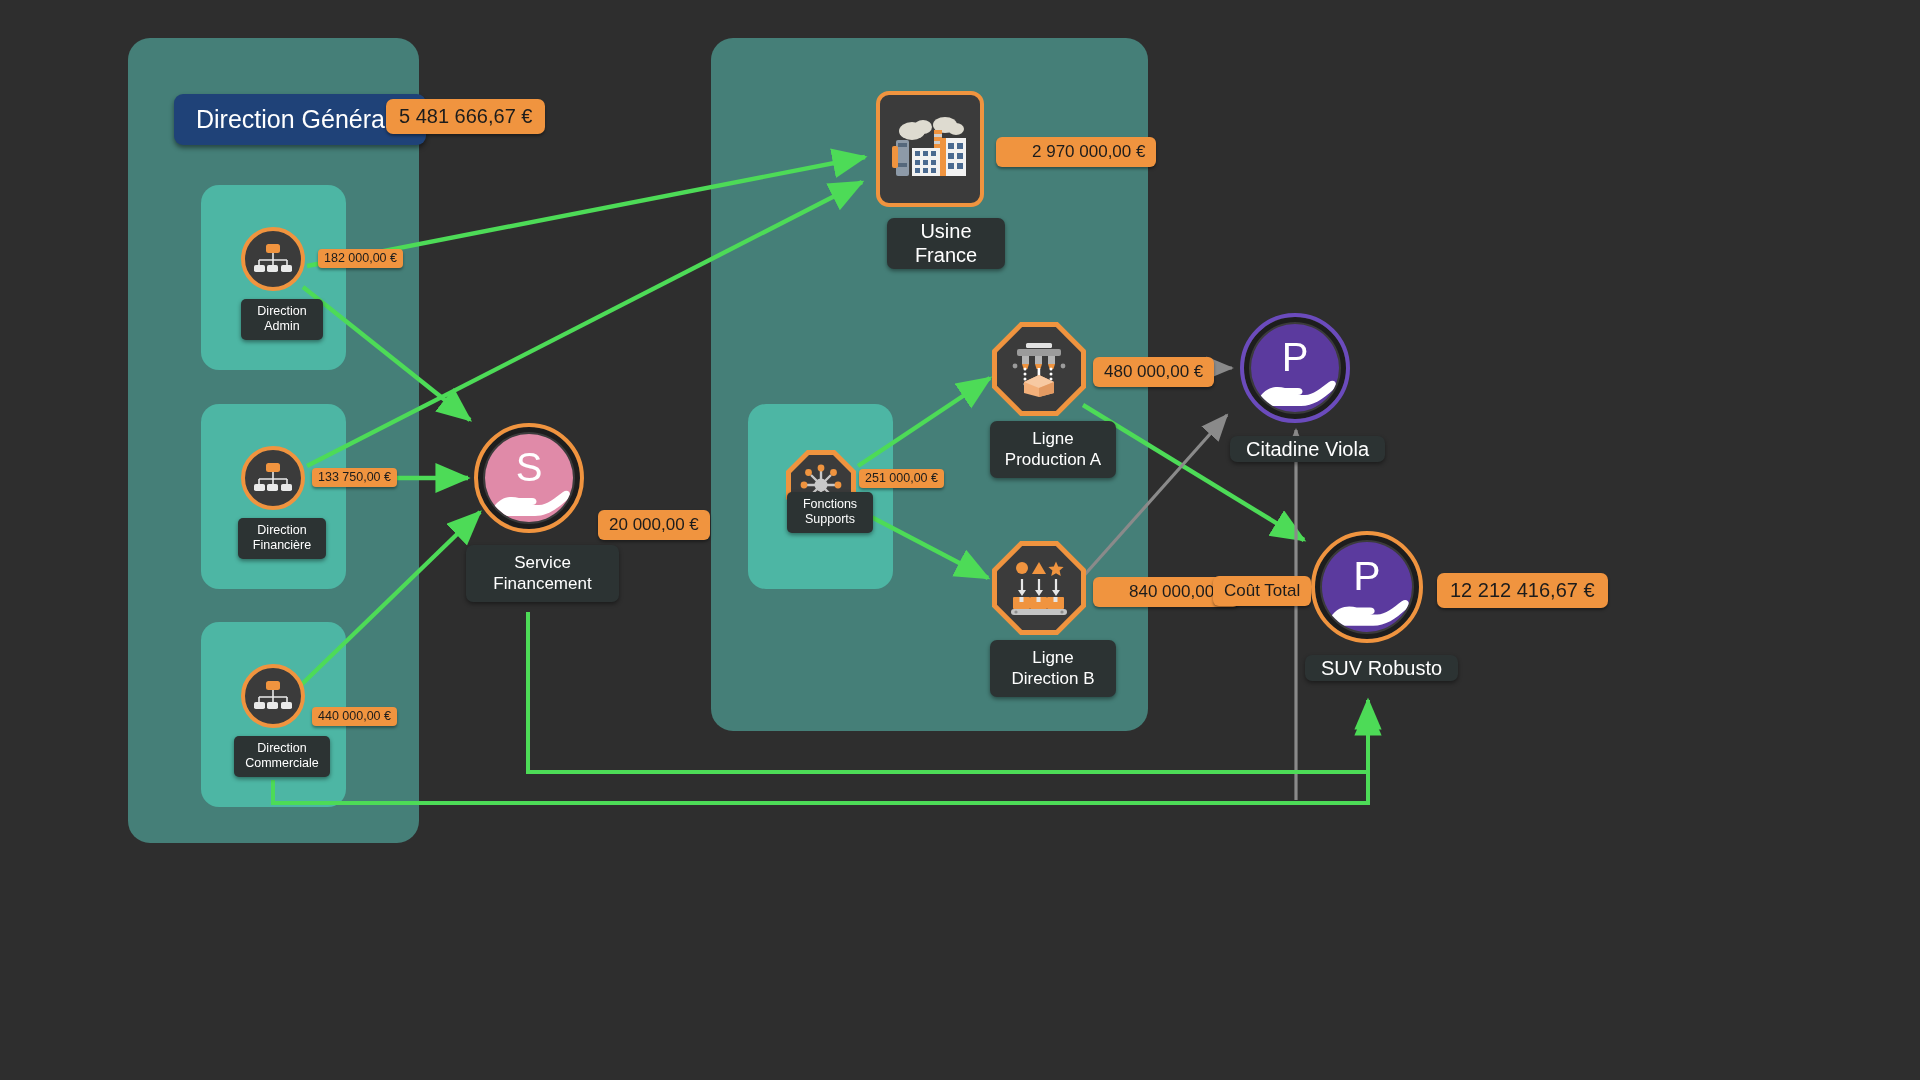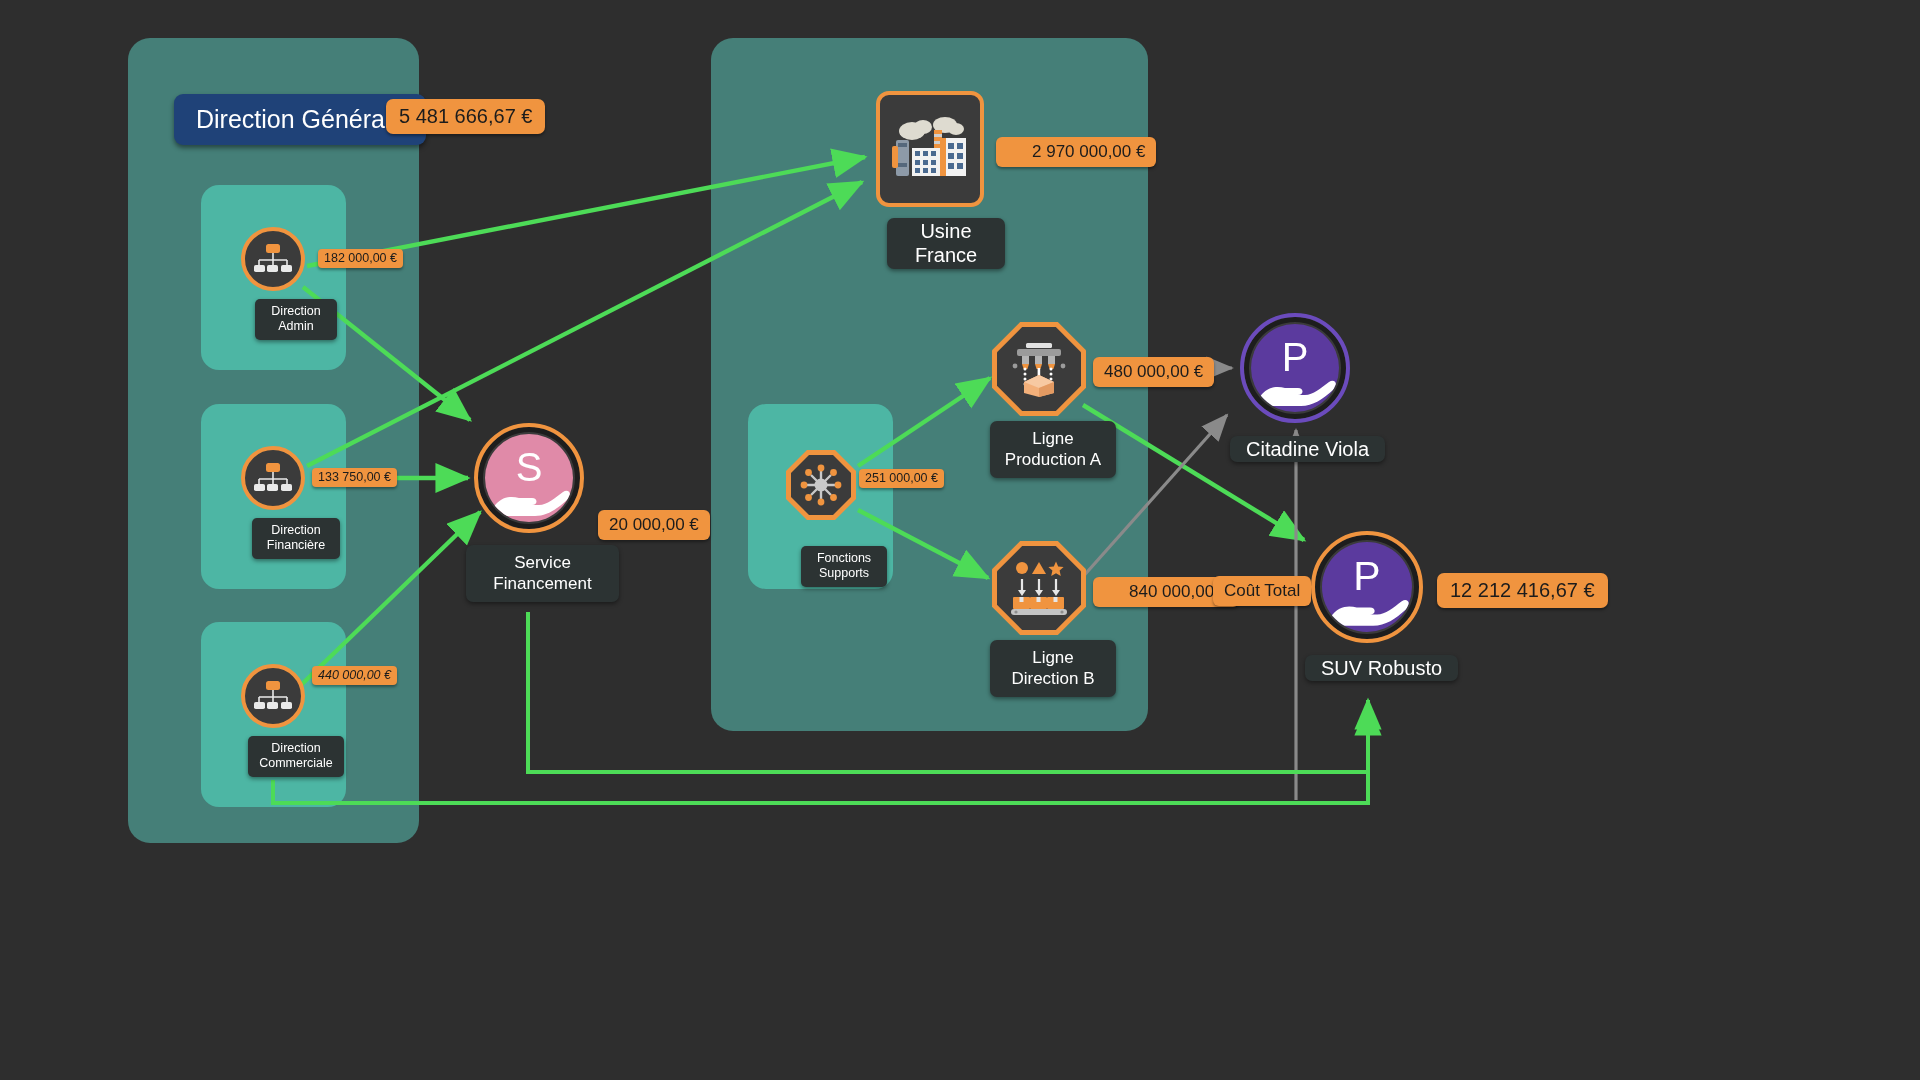--- a/index.html
+++ b/index.html
@@ -17,21 +17,21 @@
   .badge.b-lg{font-size:20px;padding:7px 13px;border-radius:7px;}
   .badge.b-md{font-size:17px;padding:6px 11px;}
   .badge.b-sm{font-size:12.5px;padding:3px 6px;border-radius:4px;}
 
   
   .chip{position:absolute;background:#2c3333;color:#fff;border-radius:7px;
         text-align:center;line-height:1.22;padding:7px 12px;
         box-shadow:0 2px 4px rgba(0,0,0,.42);white-space:nowrap;}
   .chip.c-lg{font-size:20px;padding:1px 16px;}
   .chip.c-md{font-size:17px;padding:8px 14px;}
-  .chip.c-sm{font-size:12.5px;padding:5px 9px;border-radius:5px;margin-left:14px;}
+  .chip.c-sm{font-size:12.5px;padding:5px 9px;border-radius:5px;}
 
   
   .title-btn{position:absolute;background:#1f4278;color:#fff;border-radius:9px;
              font-size:25px;padding:11px 22px;white-space:nowrap;
              box-shadow:0 3px 5px rgba(0,0,0,.45);}
 
   
   .circ{position:absolute;border-radius:50%;background:#3b3b3b;
         border:4px solid #f0943f;box-sizing:border-box;
         display:flex;align-items:center;justify-content:center;overflow:hidden;}
@@ -142,21 +142,21 @@
 
   <div class="circ" style="left:241px;top:664px;width:64px;height:64px;">
     <svg class="ic" width="38" height="32" viewBox="0 0 38 32">
       <rect x="12" y="1" width="14" height="9" rx="2.5" fill="#f0943f"></rect>
       <path d="M19,10 L19,17 M5,17 L33,17 M5,17 L5,22 M19,17 L19,22 M33,17 L33,22" stroke="#e9e9e9" stroke-width="1.6" fill="none"></path>
       <rect x="0" y="22" width="11" height="7" rx="1.8" fill="#e9e9e9"></rect>
       <rect x="13" y="22" width="11" height="7" rx="1.8" fill="#e9e9e9"></rect>
       <rect x="27" y="22" width="11" height="7" rx="1.8" fill="#e9e9e9"></rect>
     </svg>
   </div>
-  <div class="badge b-sm" style="left:312px;top:666px;font-style:italic;">440 000,00 €</div>
+  <div class="badge b-sm" style="left:312px;top:707px;">440 000,00 €</div>
   <div class="chip c-sm" style="left:234px;top:736px;width:78px;">
     <div>Direction</div>
     <div>Commerciale</div>
   </div>
 
   <div class="circ ring2" style="left:474px;top:423px;width:110px;height:110px;">
     <div class="disc" style="width:88px;height:88px;background:#e08aa8;">
       <svg class="ic" width="88" height="88" viewBox="0 0 88 88">
         <text x="44" y="47" text-anchor="middle" fill="#ffffff" font-family="Liberation Sans, sans-serif" font-size="40">S</text>
         <path d="M8,74 C16,62 26,62 34,64 L47,64 C53,64 53,71 47,71 L36,71
@@ -229,21 +229,21 @@
             <circle cx="39" cy="22" r="3.4"></circle>
           <circle cx="9.5" cy="9.5" r="3.4"></circle>
             <circle cx="34.5" cy="34.5" r="3.4"></circle>
           <circle cx="34.5" cy="9.5" r="3.4"></circle>
             <circle cx="9.5" cy="34.5" r="3.4"></circle>
         </g>
       </svg>
     </div>
   </div>
   <div class="badge b-sm" style="left:859px;top:469px;">251 000,00 €</div>
-  <div class="chip c-sm" style="left:787px;top:546px;width:68px;">
+  <div class="chip c-sm" style="left:787px;top:492px;width:68px;">
     <div>Fonctions</div>
     <div>Supports</div>
   </div>
 
   <div class="octo" style="left:992px;top:322px;width:94px;height:94px;">
     <div class="octo-in">
       <svg class="ic" width="58" height="56" viewBox="0 0 58 56">
         <rect x="16" y="2" width="26" height="5" rx="1.5" fill="#e2e2e2"></rect>
         <rect x="7" y="8" width="44" height="7" rx="2" fill="#9b9b9b"></rect>
         <g fill="#b5b5b5">

